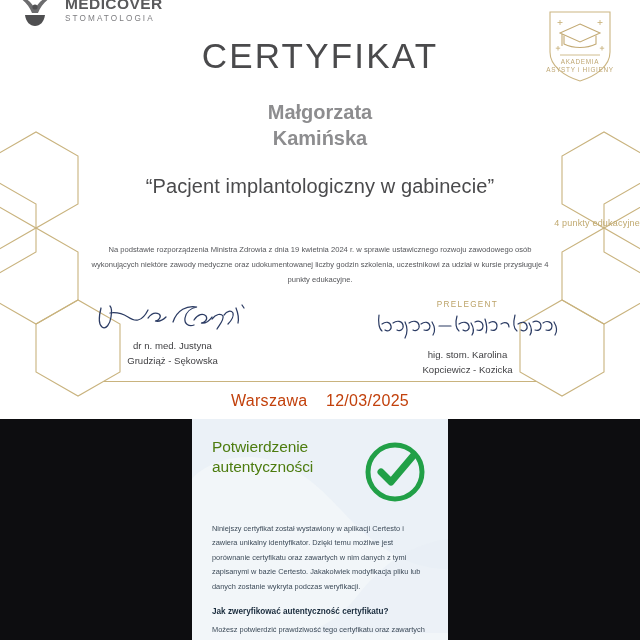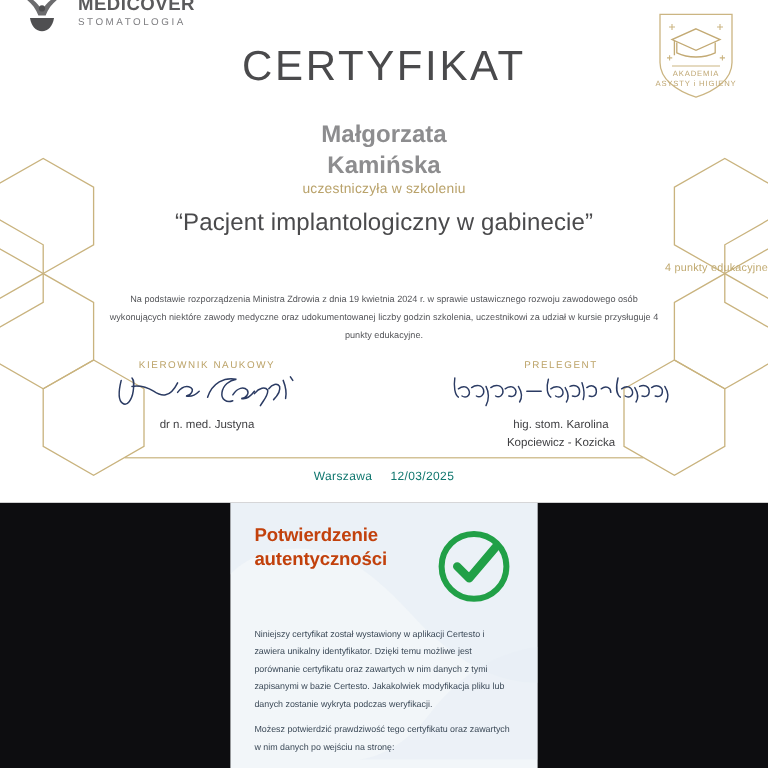--- a/index.html
+++ b/index.html
@@ -94,39 +94,39 @@
     margin-top: 1px;
   }
 
   .divider {
     position: absolute; top: 381px; left: 104px; width: 432px;
     height: 1px; background: #c9b37e;
   }
   .place-date {
     position: absolute; top: 392px; left: 0; width: 100%;
     text-align: center;
-    font-size: 10px; color: #0f766e; letter-spacing: .3px;
+    font-size: 16px; color: #c2410c; letter-spacing: .3px;
   }
   .place-date .gap { display: inline-block; width: 9px; }
 
   
   .verify {
     position: absolute; left: 192px; top: 419px;
     width: 256px; height: 221px;
     background: #f2f6f9;
     overflow: hidden;
   }
   .verify-swoosh { position: absolute; inset: 0; pointer-events: none; }
   .verify-inner { position: relative; padding: 18px 20px 0 20px; }
   .verify-head {
     display: flex; align-items: flex-start;
     justify-content: space-between; gap: 8px;
   }
   .verify-title {
-    font-size: 15.5px; font-weight: 700; color: #c2410c;
+    font-size: 15.5px; font-weight: 400; color: #4d7c0f;
     line-height: 1.26; letter-spacing: -.1px;
   }
   .check-icon { flex: 0 0 auto; margin-top: 2px; }
   .verify-body {
     margin-top: 17px;
     font-size: 7.4px; color: #3c4a58; line-height: 1.95;
   }
   .verify-q {
     margin-top: 13px;
     font-size: 8.2px; font-weight: 700; color: #1a2c3d;
@@ -186,49 +186,48 @@
       <text x="42" y="65.5" text-anchor="middle" fill="#bfa773" font-family="Liberation Sans, sans-serif" font-size="6.4" letter-spacing="0.7">ASYSTY i HIGIENY</text>
     </svg>
 
     <div class="cert-title">CERTYFIKAT</div>
 
     <div class="recipient">
       <div>Małgorzata</div>
       <div>Kamińska</div>
     </div>
 
-    <div class="subtitle">uczestniczyła w szkoleniu</div>
 
     <div class="course">“Pacjent implantologiczny w gabinecie”</div>
 
     <div class="points">4 punkty edukacyjne</div>
 
     <div class="legal">Na podstawie rozporządzenia Ministra Zdrowia z dnia 19 kwietnia 2024 r. w sprawie ustawicznego rozwoju zawodowego osób wykonujących niektóre zawody medyczne oraz udokumentowanej liczby godzin szkolenia, uczestnikowi za udział w kursie przysługuje 4 punkty edukacyjne.</div>
 
     <div class="sig-row">
 
       <div class="sig-col">
-        <div class="sig-label">KIEROWNIK NAUKOWY</div>
         <div class="sig-ink">
           <svg width="160" height="34" viewBox="0 0 160 34">
             <g fill="none" stroke="#2b3b63" stroke-width="1.25" stroke-linecap="round">
               <path d="M8 6 C6 14 5 22 9 25 C13 28 17 22 18 15 C19 9 18 5 17 4"></path>
               <path d="M17 11 C24 10 30 12 35 15 C38 17 41 19 45 18 C50 17 53 12 55 8"></path>
               <path d="M55 16 C58 12 62 10 66 12 C69 14 66 19 62 19 C66 20 70 18 73 15"></path>
               <path d="M80 20 C84 8 94 3 104 5 C98 6 93 10 92 16 C91 22 96 25 101 23"></path>
               <path d="M101 18 C105 12 110 11 113 14 C115 17 112 21 108 21 C112 22 116 19 119 15"></path>
               <path d="M119 17 C123 12 128 11 130 14 C131 18 127 22 124 27"></path>
               <path d="M131 13 C134 9 138 8 140 11 C141 15 138 19 135 22"></path>
               <path d="M143 6 C145 11 146 16 145 21"></path>
               <path d="M149 3 L151 6"></path>
             </g>
           </svg>
         </div>
         <div class="sig-name">
           <div>dr n. med. Justyna</div>
+          <div>Grudziąż - Sękowska</div>
         </div>
       </div>
 
       <div class="sig-col">
         <div class="sig-label">PRELEGENT</div>
         <div class="sig-ink">
           <svg width="185" height="34" viewBox="0 0 185 34">
             <g fill="none" stroke="#2b3b63" stroke-width="1.2" stroke-linecap="round">
               <path d="M4 4 C3 11 4 18 7 20"></path>
               <path d="M7 13 C11 10 15 11 16 15 C17 19 13 21 10 19"></path>
@@ -284,18 +283,19 @@
           <div>autentyczności</div>
         </div>
         <svg class="check-icon" width="66" height="66" viewBox="0 0 66 66">
           <circle cx="33" cy="33" r="27" fill="none" stroke="#21a047" stroke-width="5"></circle>
           <path d="M19 33 L29 43 L51 17" fill="none" stroke="#21a047" stroke-width="7" stroke-linecap="round" stroke-linejoin="round"></path>
         </svg>
       </div>
 
       <div class="verify-body">Niniejszy certyfikat został wystawiony w aplikacji Certesto i zawiera unikalny identyfikator. Dzięki temu możliwe jest porównanie certyfikatu oraz zawartych w nim danych z tymi zapisanymi w bazie Certesto. Jakakolwiek modyfikacja pliku lub danych zostanie wykryta podczas weryfikacji.</div>
 
+      <div class="verify-q">Jak zweryfikować autentyczność certyfikatu?</div>
 
       <div class="verify-body2">Możesz potwierdzić prawdziwość tego certyfikatu oraz zawartych w nim danych po wejściu na stronę:</div>
     </div>
   </div>
 
 </div>
 
 </body></html>

